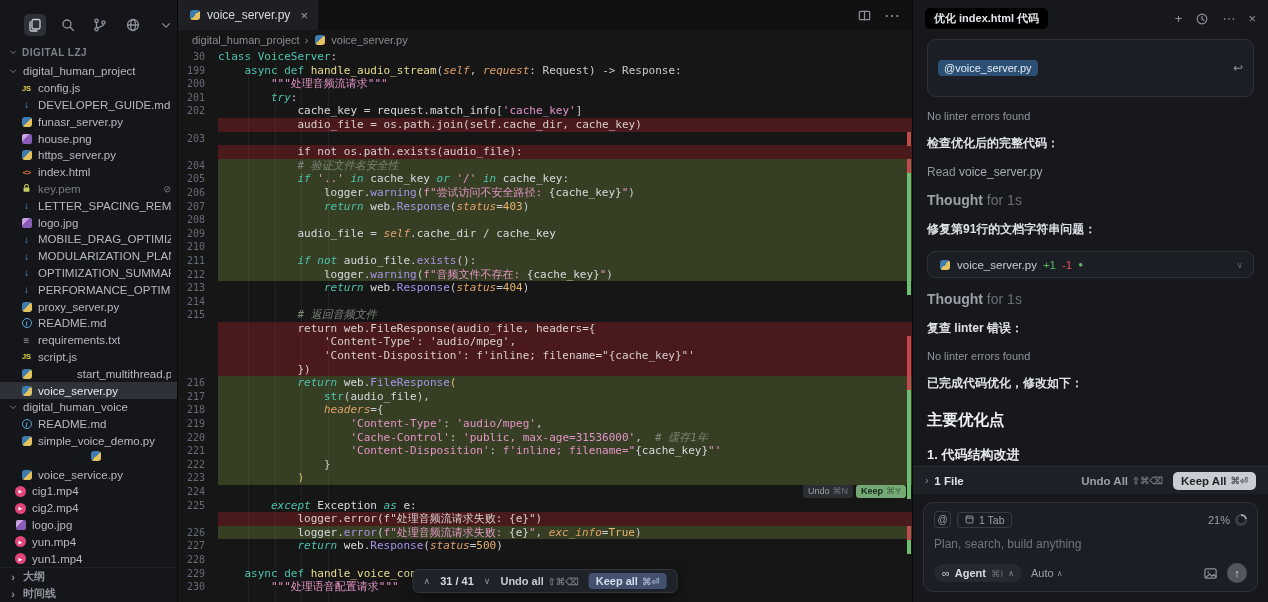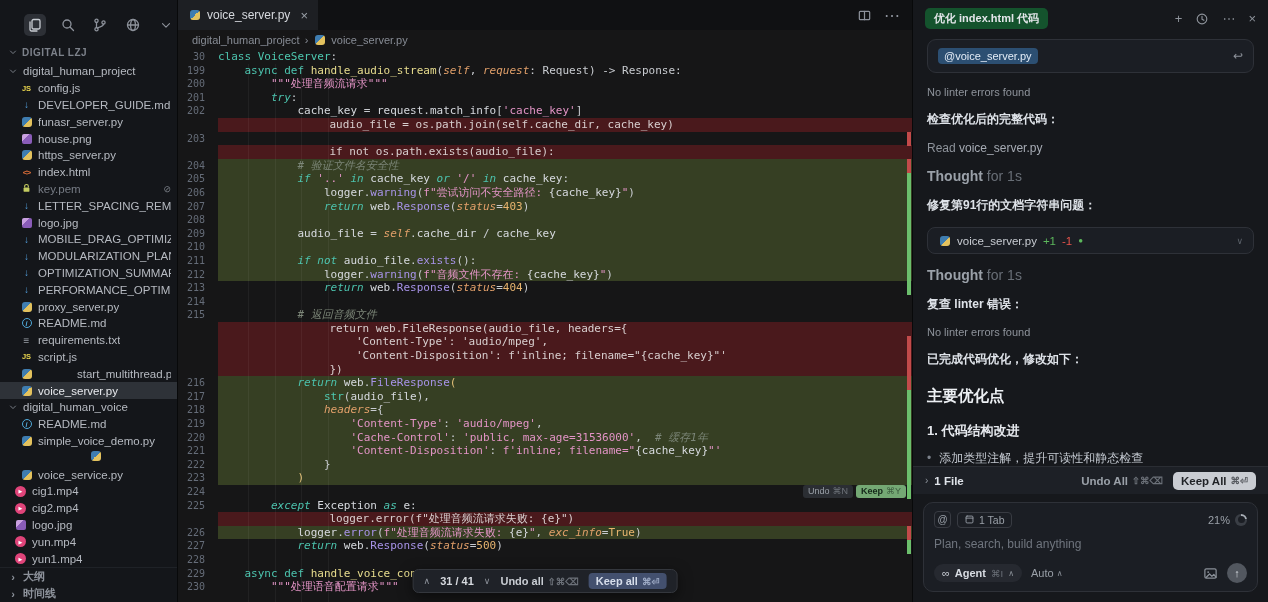--- a/index.html
+++ b/index.html
@@ -54,21 +54,21 @@
   .ln { width:40px; flex:none; text-align:right; padding-right:13px; color:#656c78; font-size:10px; }
   .ct { flex:1; white-space:pre; overflow:hidden; color:#d6d9de; padding-right:8px; }
   .cline.add .ct { background:#363f23; }
   .cline.del .ct { background:#4a191c; }
   .tok-k { color:#4cc3ae; } .tok-ki { color:#4cc3ae; font-style:italic; }
   .tok-f { color:#e8dd8e; } .tok-t { color:#4ec9b0; }
   .tok-s { color:#e394c6; } .tok-fs { color:#d6d9de; }
   .tok-n { color:#e8b56f; } .tok-c { color:#7b8577; font-style:italic; }
   .tok-m { color:#a793e8; } .tok-v { color:#d6d9de; } .tok-p { color:#c9ccd1; }
   .tok-sf,.tok-iv { color:#e2a06a; font-style:italic; }
-  .tok-b { color:#e3c179; } .tok-delt { color:#d8cfcf;margin-left:32px; }
+  .tok-b { color:#e3c179; } .tok-delt { color:#d8cfcf; }
   .guides { position:absolute; inset:0; pointer-events:none; }
   .guide { position:absolute; top:14px; bottom:0; width:1px; background:rgba(255,255,255,.05); }
   .ruler { position:absolute; top:14px; right:1px; width:4px; }
   .rmark { position:absolute; right:0; width:4px; }
   .rmark.add { background:#6cbf6c; } .rmark.del { background:#c24a4a; }
   .inline-widget { position:absolute; right:6px; top:0; display:flex; gap:3px; z-index:5;
     font-family:"Liberation Sans",sans-serif; font-size:9px; height:13px; }
   .iw-undo { background:#2b2e33; color:#9aa0a8; border-radius:3px; padding:0 5px; display:flex; align-items:center; gap:3px; }
   .iw-keep { background:#74a874; color:#15281a; border-radius:3px; padding:0 5px; display:flex; align-items:center; gap:3px; font-weight:700; }
   .iw-keys { opacity:.6; font-weight:400; }
@@ -81,26 +81,26 @@
   .nav-undo { font-weight:700; color:#c9cdd3; display:flex; gap:4px; align-items:center; cursor:pointer; }
   .keys { color:#6b7078; font-size:9.5px; }
   .nav-keep { background:#43506e; color:#d7deeb; border-radius:4px; padding:2px 7px;
     font-weight:700; display:flex; gap:4px; align-items:center; cursor:pointer; }
   .nav-keep .keys { color:#9daac4; }
 
   
   .panel { width:356px; background:#16181c; border-left:1px solid #08090a;
     display:flex; flex-direction:column; padding-top:8px; overflow:hidden; }
   .p-header { display:flex; align-items:center; padding:0 12px 6px 12px; flex:none; }
-  .p-tab { background:#14532d; border-radius:5px; padding:3px 9px; color:#e3e6ea;
+  .p-tab { background:#000000; border-radius:5px; padding:3px 9px; color:#e3e6ea;
     font-size:11px; font-weight:700; }
   .p-actions { margin-left:auto; display:flex; align-items:center; gap:13px; color:#8e939b; font-size:13px; }
   .p-scroll { flex:1; overflow:hidden; padding:4px 14px 0 14px; }
   .ctx-box { border:1px solid #2e3138; background:#1b1e24; border-radius:9px;
-    padding:8px 10px; display:flex; align-items:center;gap:43px; }
+    padding:20px 10px; display:flex; align-items:center;gap:43px; }
   .ctx-chip { background:#2c4f72; color:#e3ecf7; border-radius:4px; padding:2px 6px; font-size:11px; }
   .ctx-reply { margin-left:auto; color:#8e939b; font-size:12px; }
   .msg-dim { color:#8e939b; font-size:11px; margin:13px 0; }
   .msg-strong { color:#dfe3e9; font-size:12px; font-weight:700; margin:13px 0; }
   .msg-tool { font-size:12px; margin:13px 0; color:#8e939b; }
   .msg-tool .file { color:#a6abb4; }
   .msg-thought { font-size:14px; margin:13px 0; }
   .msg-thought .tl { color:#9aa0a8; font-weight:700; }
   .msg-thought .tr { color:#686e76; }
   .filecard { border:1px solid #2e3138; background:#1b1e24; border-radius:8px; padding:6px 10px;

